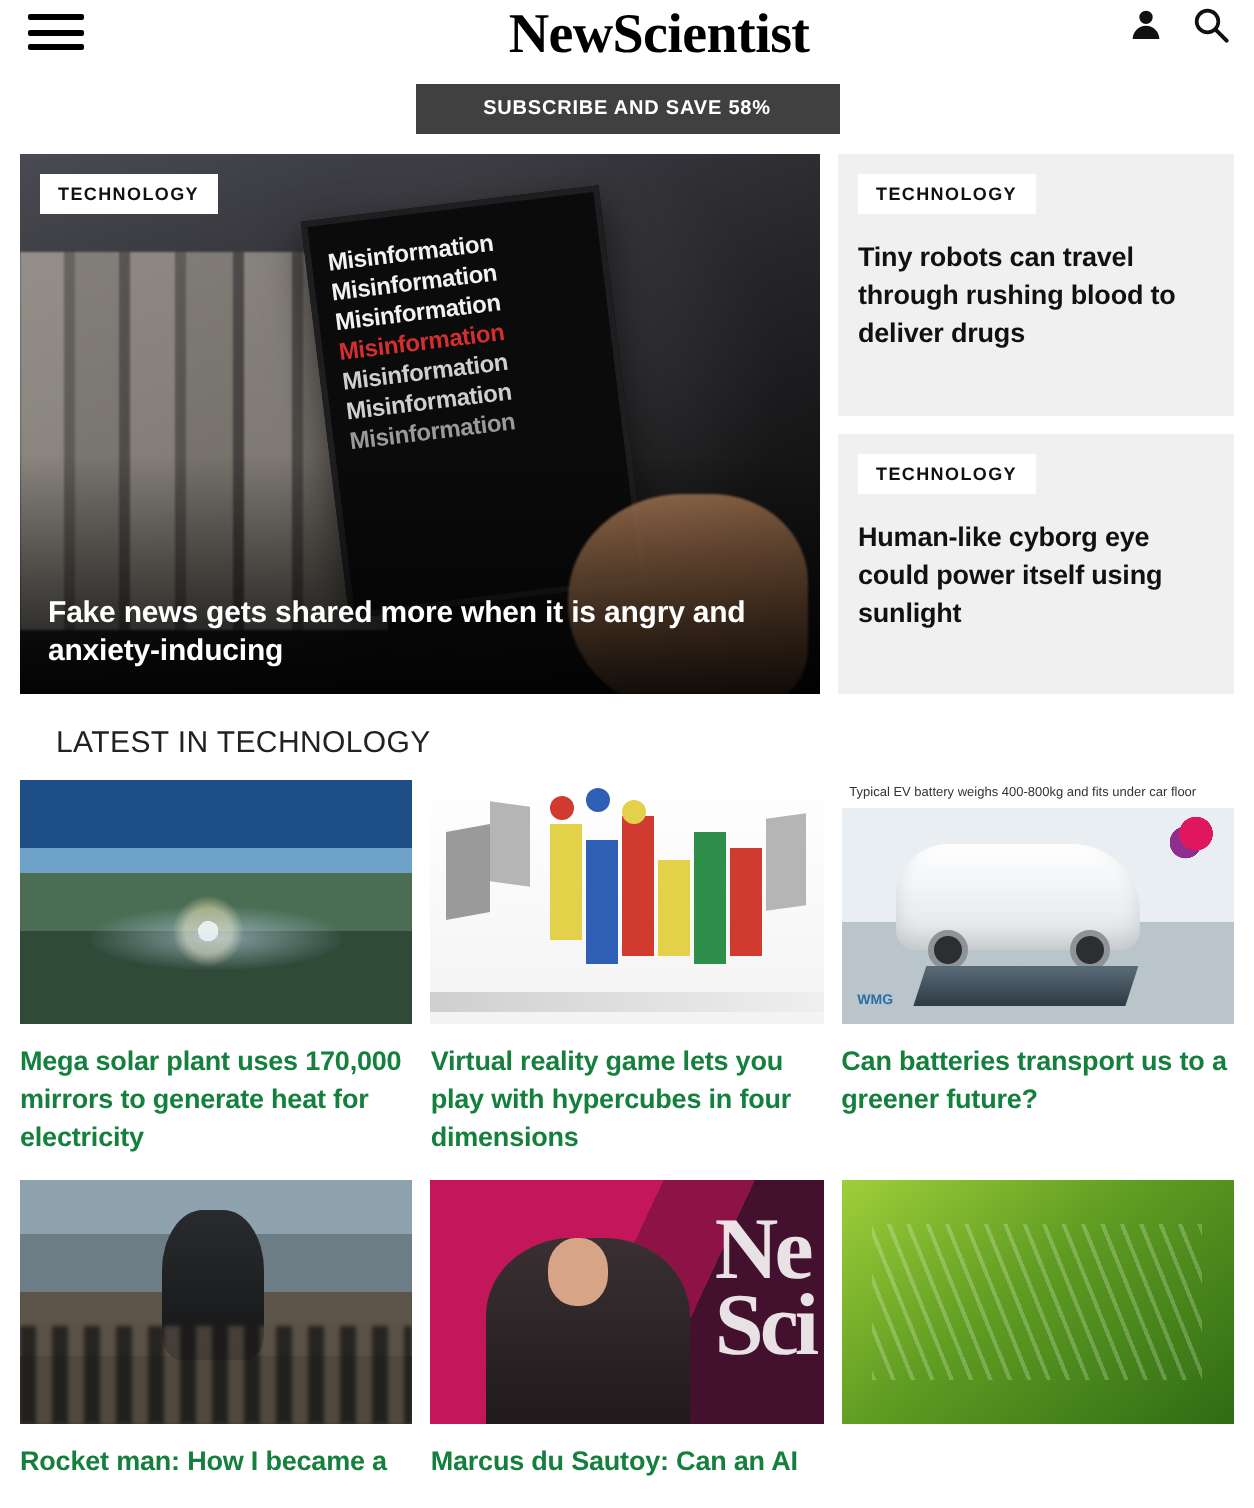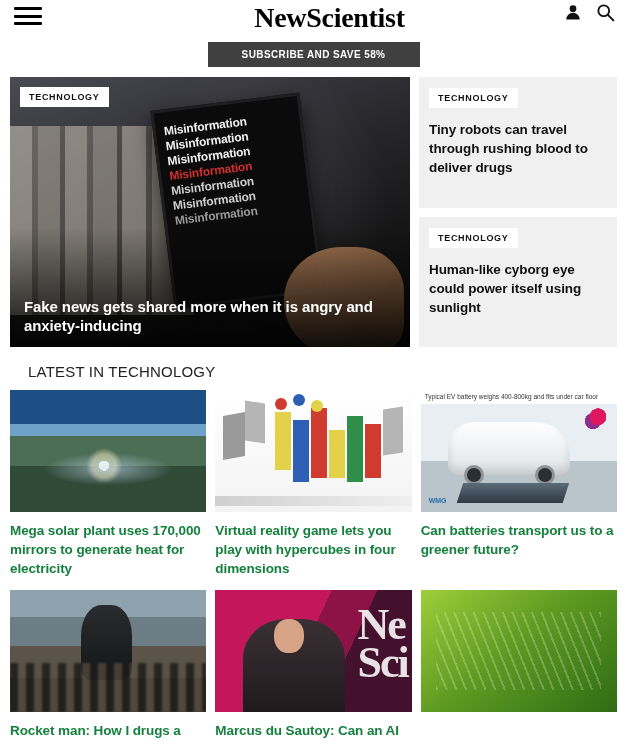--- a/index.html
+++ b/index.html
@@ -466,21 +466,21 @@
   </div>
 
 </div>
 
 <div class="latest-grid row2">
 
   <div class="card">
     <div class="card-thumb">
       <div class="art-crowd"></div>
     </div>
-    <div class="card-title">Rocket man: How I drugs a</div>
+    <div class="card-title">Rocket man: How I became a</div>
   </div>
 
   <div class="card">
     <div class="card-thumb">
       <div class="art-speaker">
         <div class="txt">Ne<br>Sci</div>
         <div class="person"></div>
         <div class="head"></div>
       </div>
     </div>

